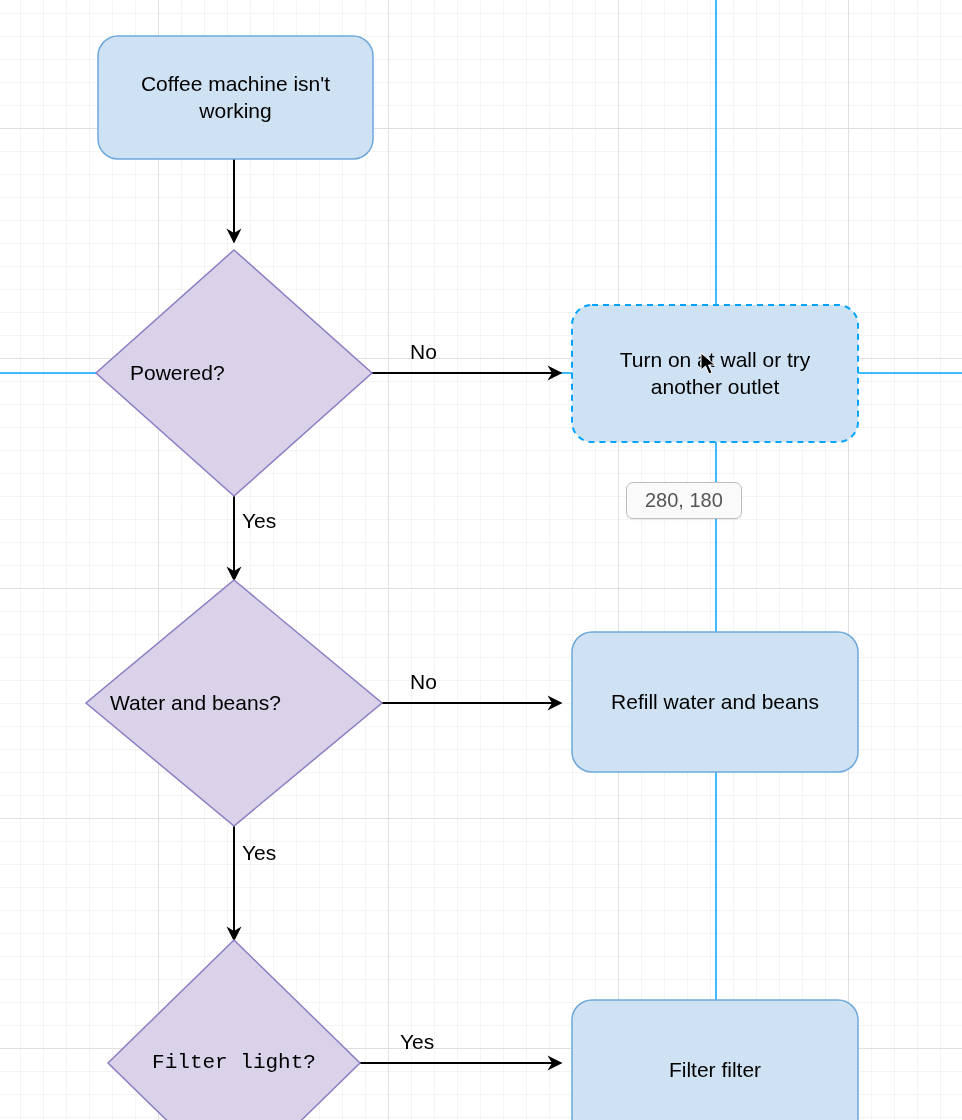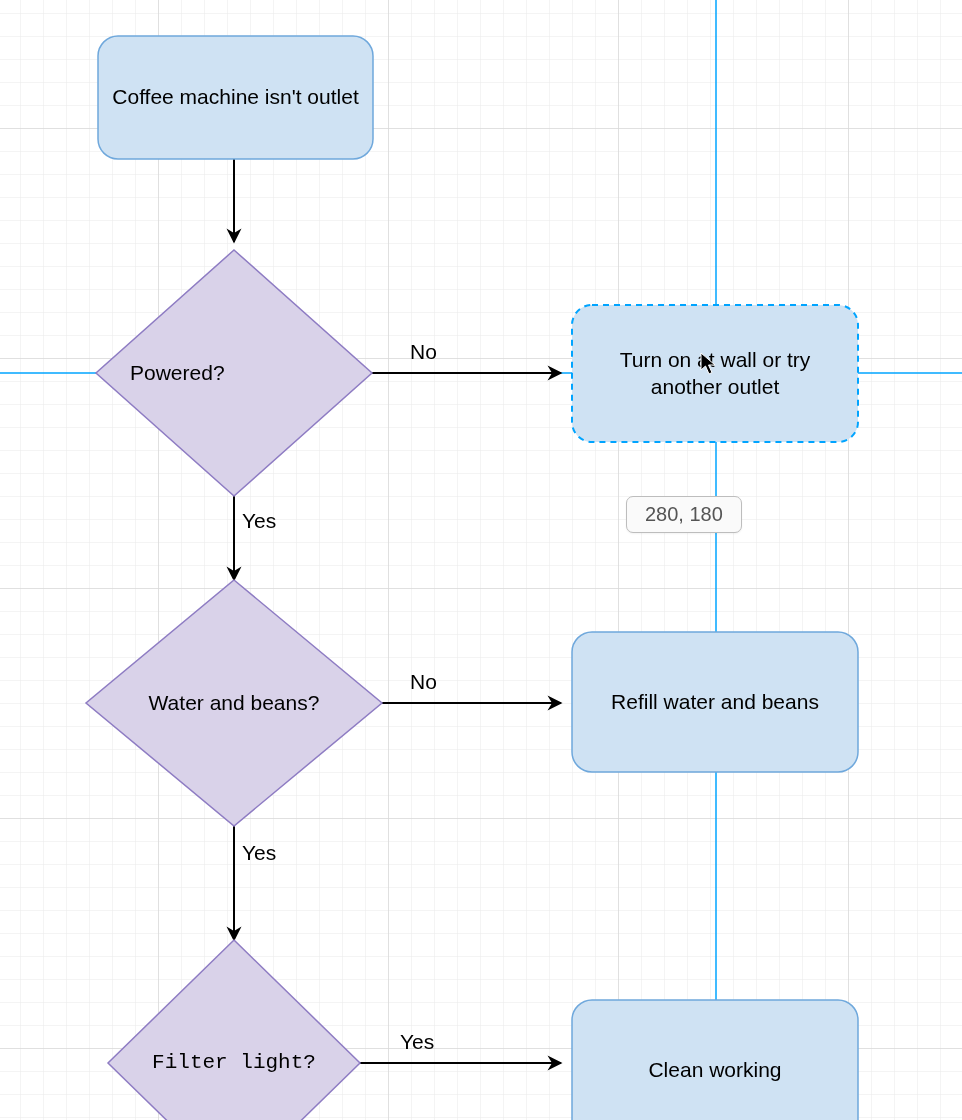--- a/index.html
+++ b/index.html
@@ -80,21 +80,21 @@
   <line x1="234" y1="826" x2="234" y2="940" stroke="#000" stroke-width="2" marker-end="url(#arrow)"></line>
   <text class="edge-label" x="242" y="860">Yes</text>
 
   <line x1="360" y1="1063" x2="561" y2="1063" stroke="#000" stroke-width="2" marker-end="url(#arrow)"></line>
   <text class="edge-label" x="400" y="1049">Yes</text>
 
   <g>
     <rect x="98" y="36" width="275" height="123" rx="20" ry="20" fill="#cfe2f3" stroke="#6fa8dc" stroke-width="1.5"></rect>
     <foreignObject x="98" y="36" width="275" height="123">
       <div xmlns="http://www.w3.org/1999/xhtml" style="display:flex;align-items:center;justify-content:center;width:100%;height:100%;padding:0 12px;">
-        <div class="node-label">Coffee machine isn't outlet</div>
+        <div class="node-label">Coffee machine isn't working</div>
       </div>
     </foreignObject>
   </g>
 
   <g>
     <polygon points="234,250 372,373 234,496 96,373" fill="#d9d2e9" stroke="#8e7cc3" stroke-width="1.5"></polygon>
     <foreignObject x="130" y="345" width="208" height="56">
       <div xmlns="http://www.w3.org/1999/xhtml" style="display:flex;align-items:center;justify-content:flex-start;width:100%;height:100%;">
         <div class="node-label">Powered?</div>
       </div>
@@ -106,21 +106,21 @@
     <foreignObject x="572" y="305" width="286" height="137">
       <div xmlns="http://www.w3.org/1999/xhtml" style="display:flex;align-items:center;justify-content:center;width:100%;height:100%;padding:0 16px;">
         <div class="node-label">Turn on at wall or try another outlet</div>
       </div>
     </foreignObject>
   </g>
 
   <g>
     <polygon points="234,580 382,703 234,826 86,703" fill="#d9d2e9" stroke="#8e7cc3" stroke-width="1.5"></polygon>
     <foreignObject x="110" y="675" width="248" height="56">
-      <div xmlns="http://www.w3.org/1999/xhtml" style="display:flex;align-items:center;justify-content:center;width:100%;height:100%;">
+      <div xmlns="http://www.w3.org/1999/xhtml" style="display:flex;align-items:center;justify-content:flex-start;width:100%;height:100%;">
         <div class="node-label">Water and beans?</div>
       </div>
     </foreignObject>
   </g>
 
   <g>
     <rect x="572" y="632" width="286" height="140" rx="20" ry="20" fill="#cfe2f3" stroke="#6fa8dc" stroke-width="1.5"></rect>
     <foreignObject x="572" y="632" width="286" height="140">
       <div xmlns="http://www.w3.org/1999/xhtml" style="display:flex;align-items:center;justify-content:center;width:100%;height:100%;padding:0 0;">
         <div class="node-label">Refill water and beans</div>
@@ -134,23 +134,23 @@
       <div xmlns="http://www.w3.org/1999/xhtml" style="display:flex;align-items:center;justify-content:center;width:100%;height:100%;font-family:Liberation Mono, monospace;">
         <div class="node-label">Filter light?</div>
       </div>
     </foreignObject>
   </g>
 
   <g>
     <rect x="572" y="1000" width="286" height="140" rx="20" ry="20" fill="#cfe2f3" stroke="#6fa8dc" stroke-width="1.5"></rect>
     <foreignObject x="572" y="1000" width="286" height="140">
       <div xmlns="http://www.w3.org/1999/xhtml" style="display:flex;align-items:center;justify-content:center;width:100%;height:100%;padding:0 16px;">
-        <div class="node-label">Clean working</div>
+        <div class="node-label">Filter filter</div>
       </div>
     </foreignObject>
   </g>
 </svg>
 
-<div class="tooltip" style="left:626px; top:496px;">280, 180</div>
+<div class="tooltip" style="left:626px; top:482px;">280, 180</div>
 
 <svg class="cursor" style="left:700px; top:352px;" width="18" height="24" viewBox="0 0 18 24">
   <path d="M1 1 L1 18 L5.5 14 L9 22 L12 20.5 L8.5 13 L15 13 Z" fill="#000" stroke="#fff" stroke-width="1"></path>
 </svg>
 
 </body></html>

